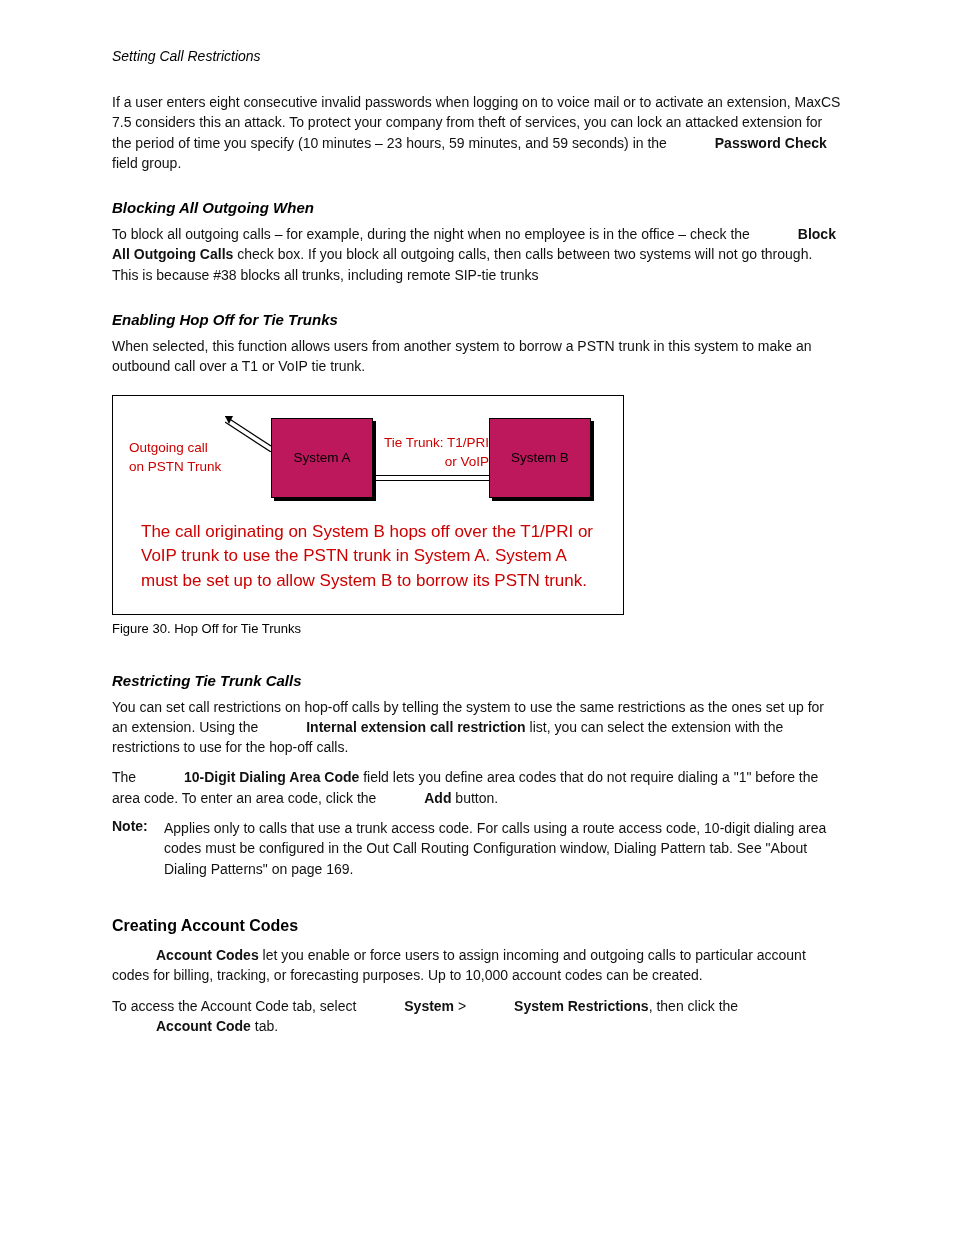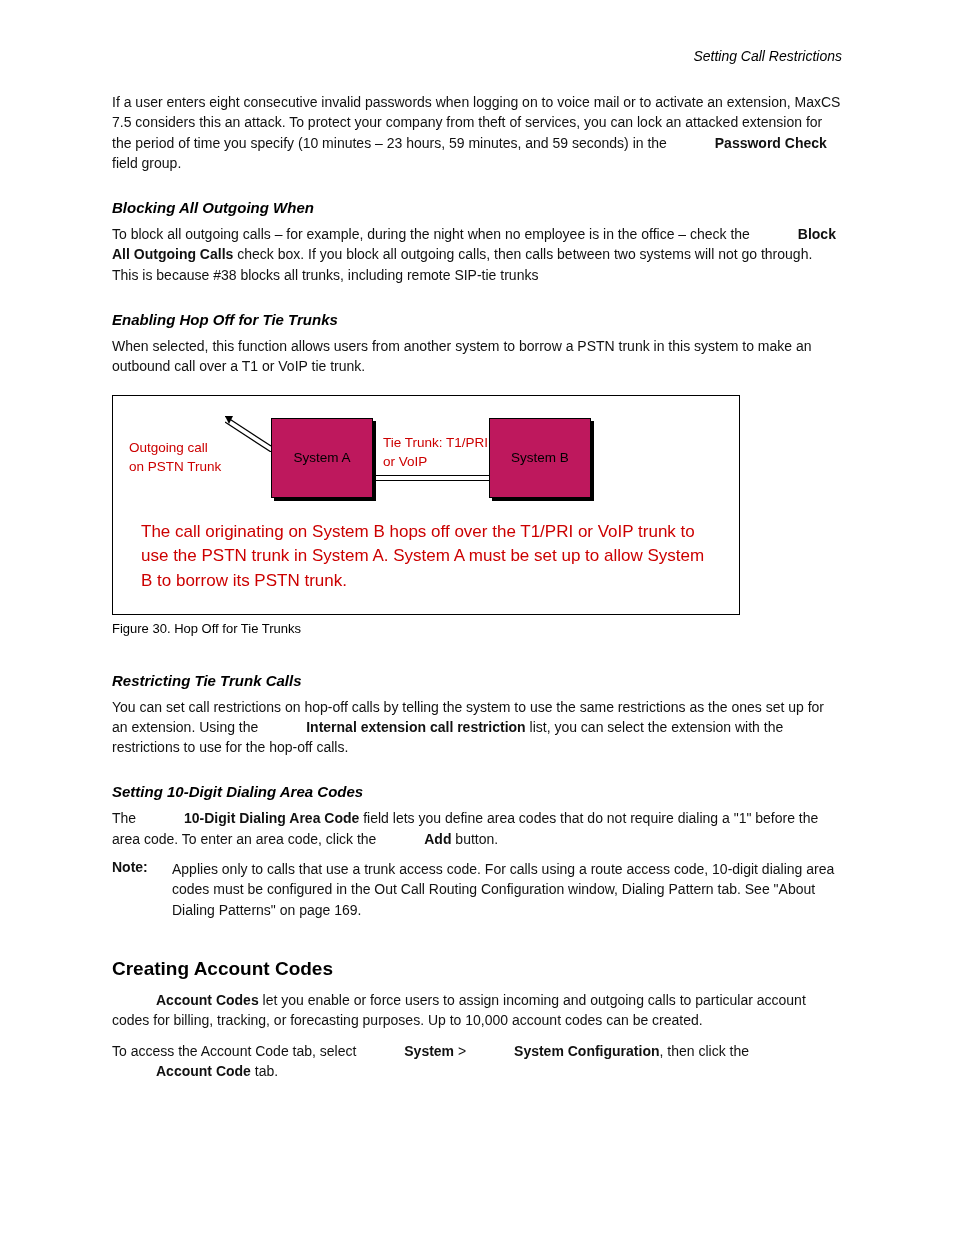--- a/index.html
+++ b/index.html
@@ -9,48 +9,47 @@
     background: #fff;
     font-family: Arial, Helvetica, sans-serif;
     font-size: 14px;
     color: #111;
     position: relative;
   }
   .page {
     padding: 48px 112px 0 112px;
   }
   .header-right {
-    text-align: right;
     font-style: italic;
     color: #000;
     font-size: 14px;
     margin-bottom: 28px;
   }
   .h3-like {
     font-weight: bold;
     font-style: italic;
     font-size: 15px;
     color: #000;
     margin: 26px 0 8px 0;
   }
   p {
     line-height: 1.45;
     margin-bottom: 10px;
     color: #111;
   }
   .bold { font-weight: bold; padding-left: 44px; }
   .h2-like {
     font-weight: bold;
-    font-size: 19px;
+    font-size: 16px;
     color: #000;
     margin: 38px 0 10px 0;
   }
   .figure {
     border: 1px solid #000;
-    width: 628px;
+    width: 512px;
     margin: 18px 0 6px 0;
     padding: 22px 16px 20px 16px;
     position: relative;
   }
   .fig-row {
     display: flex;
     align-items: center;
     gap: 0;
     margin-bottom: 22px;
   }
@@ -84,46 +83,45 @@
     width: 116px;
     flex-shrink: 0;
     display:flex;
     flex-direction:column;
     align-items:center;
     justify-content:center;
   }
   .fig-midlabel {
     color: #cc0000;
     font-size: 13.5px;
-    text-align: left;
+    text-align: right;
     line-height: 1.35;
     margin-bottom: 4px;
     align-self: center;
-    padding-left: 10px;
   }
   .fig-midtrack{
     width:100%;
     height:6px;
     border-top:1px solid #000;
     border-bottom:1px solid #000;
   }
   .fig-caption{
     color:#cc0000;
     font-size:17px;
     line-height:1.45;
     padding: 0 12px;
   }
   .fig-label{
     font-size: 13px;
     color:#000;
     margin-bottom: 36px;
   }
   .note-block {
     display: flex;
-    gap: 16px;
+    gap: 8px;
     margin: 6px 0 10px 0;
   }
   .note-label {
     font-weight: bold;
     flex-shrink: 0;
     width: 44px;
   }
   .note-body {
     line-height: 1.45;
   }
@@ -164,30 +162,29 @@
     </div>
     <div class="fig-caption">The call originating on System B hops off over the T1/PRI or VoIP trunk to use the PSTN trunk in System A. System A must be set up to allow System B to borrow its PSTN trunk.</div>
   </div>
   <div class="fig-label">Figure 30. Hop Off for Tie Trunks</div>
 
   <div class="h3-like">Restricting Tie Trunk Calls</div>
   <p>
     <span>You can set call restrictions on hop-off calls by telling the system to use the same restrictions as the ones set up for an extension. Using the </span><span class="bold">Internal extension call restriction</span><span> list, you can select the extension with the restrictions to use for the hop-off calls.</span>
   </p>
 
-  <div class="h3-like">Setting 10-Digit Dialing Area Codes</div>
   <p>
     <span>The </span><span class="bold">10-Digit Dialing Area Code</span><span> field lets you define area codes that do not require dialing a "1" before the area code. To enter an area code, click the </span><span class="bold">Add</span><span> button.</span>
   </p>
   <div class="note-block">
     <div class="note-label">Note:</div>
     <div class="note-body">Applies only to calls that use a trunk access code. For calls using a route access code, 10-digit dialing area codes must be configured in the Out Call Routing Configuration window, Dialing Pattern tab. See "About Dialing Patterns" on page 169.</div>
   </div>
 
   <div class="h2-like">Creating Account Codes</div>
   <p>
     <span class="bold">Account Codes</span><span> let you enable or force users to assign incoming and outgoing calls to particular account codes for billing, tracking, or forecasting purposes. Up to 10,000 account codes can be created.</span>
   </p>
   <p>
-    <span>To access the Account Code tab, select </span><span class="bold">System</span><span> &gt; </span><span class="bold">System Configuration</span><span>, then click the </span><span class="bold">Account Code</span><span> tab.</span>
+    <span>To access the Account Code tab, select </span><span class="bold">System</span><span> &gt; </span><span class="bold">System Restrictions</span><span>, then click the </span><span class="bold">Account Code</span><span> tab.</span>
   </p>
 
 </div>
 
 </body></html>

